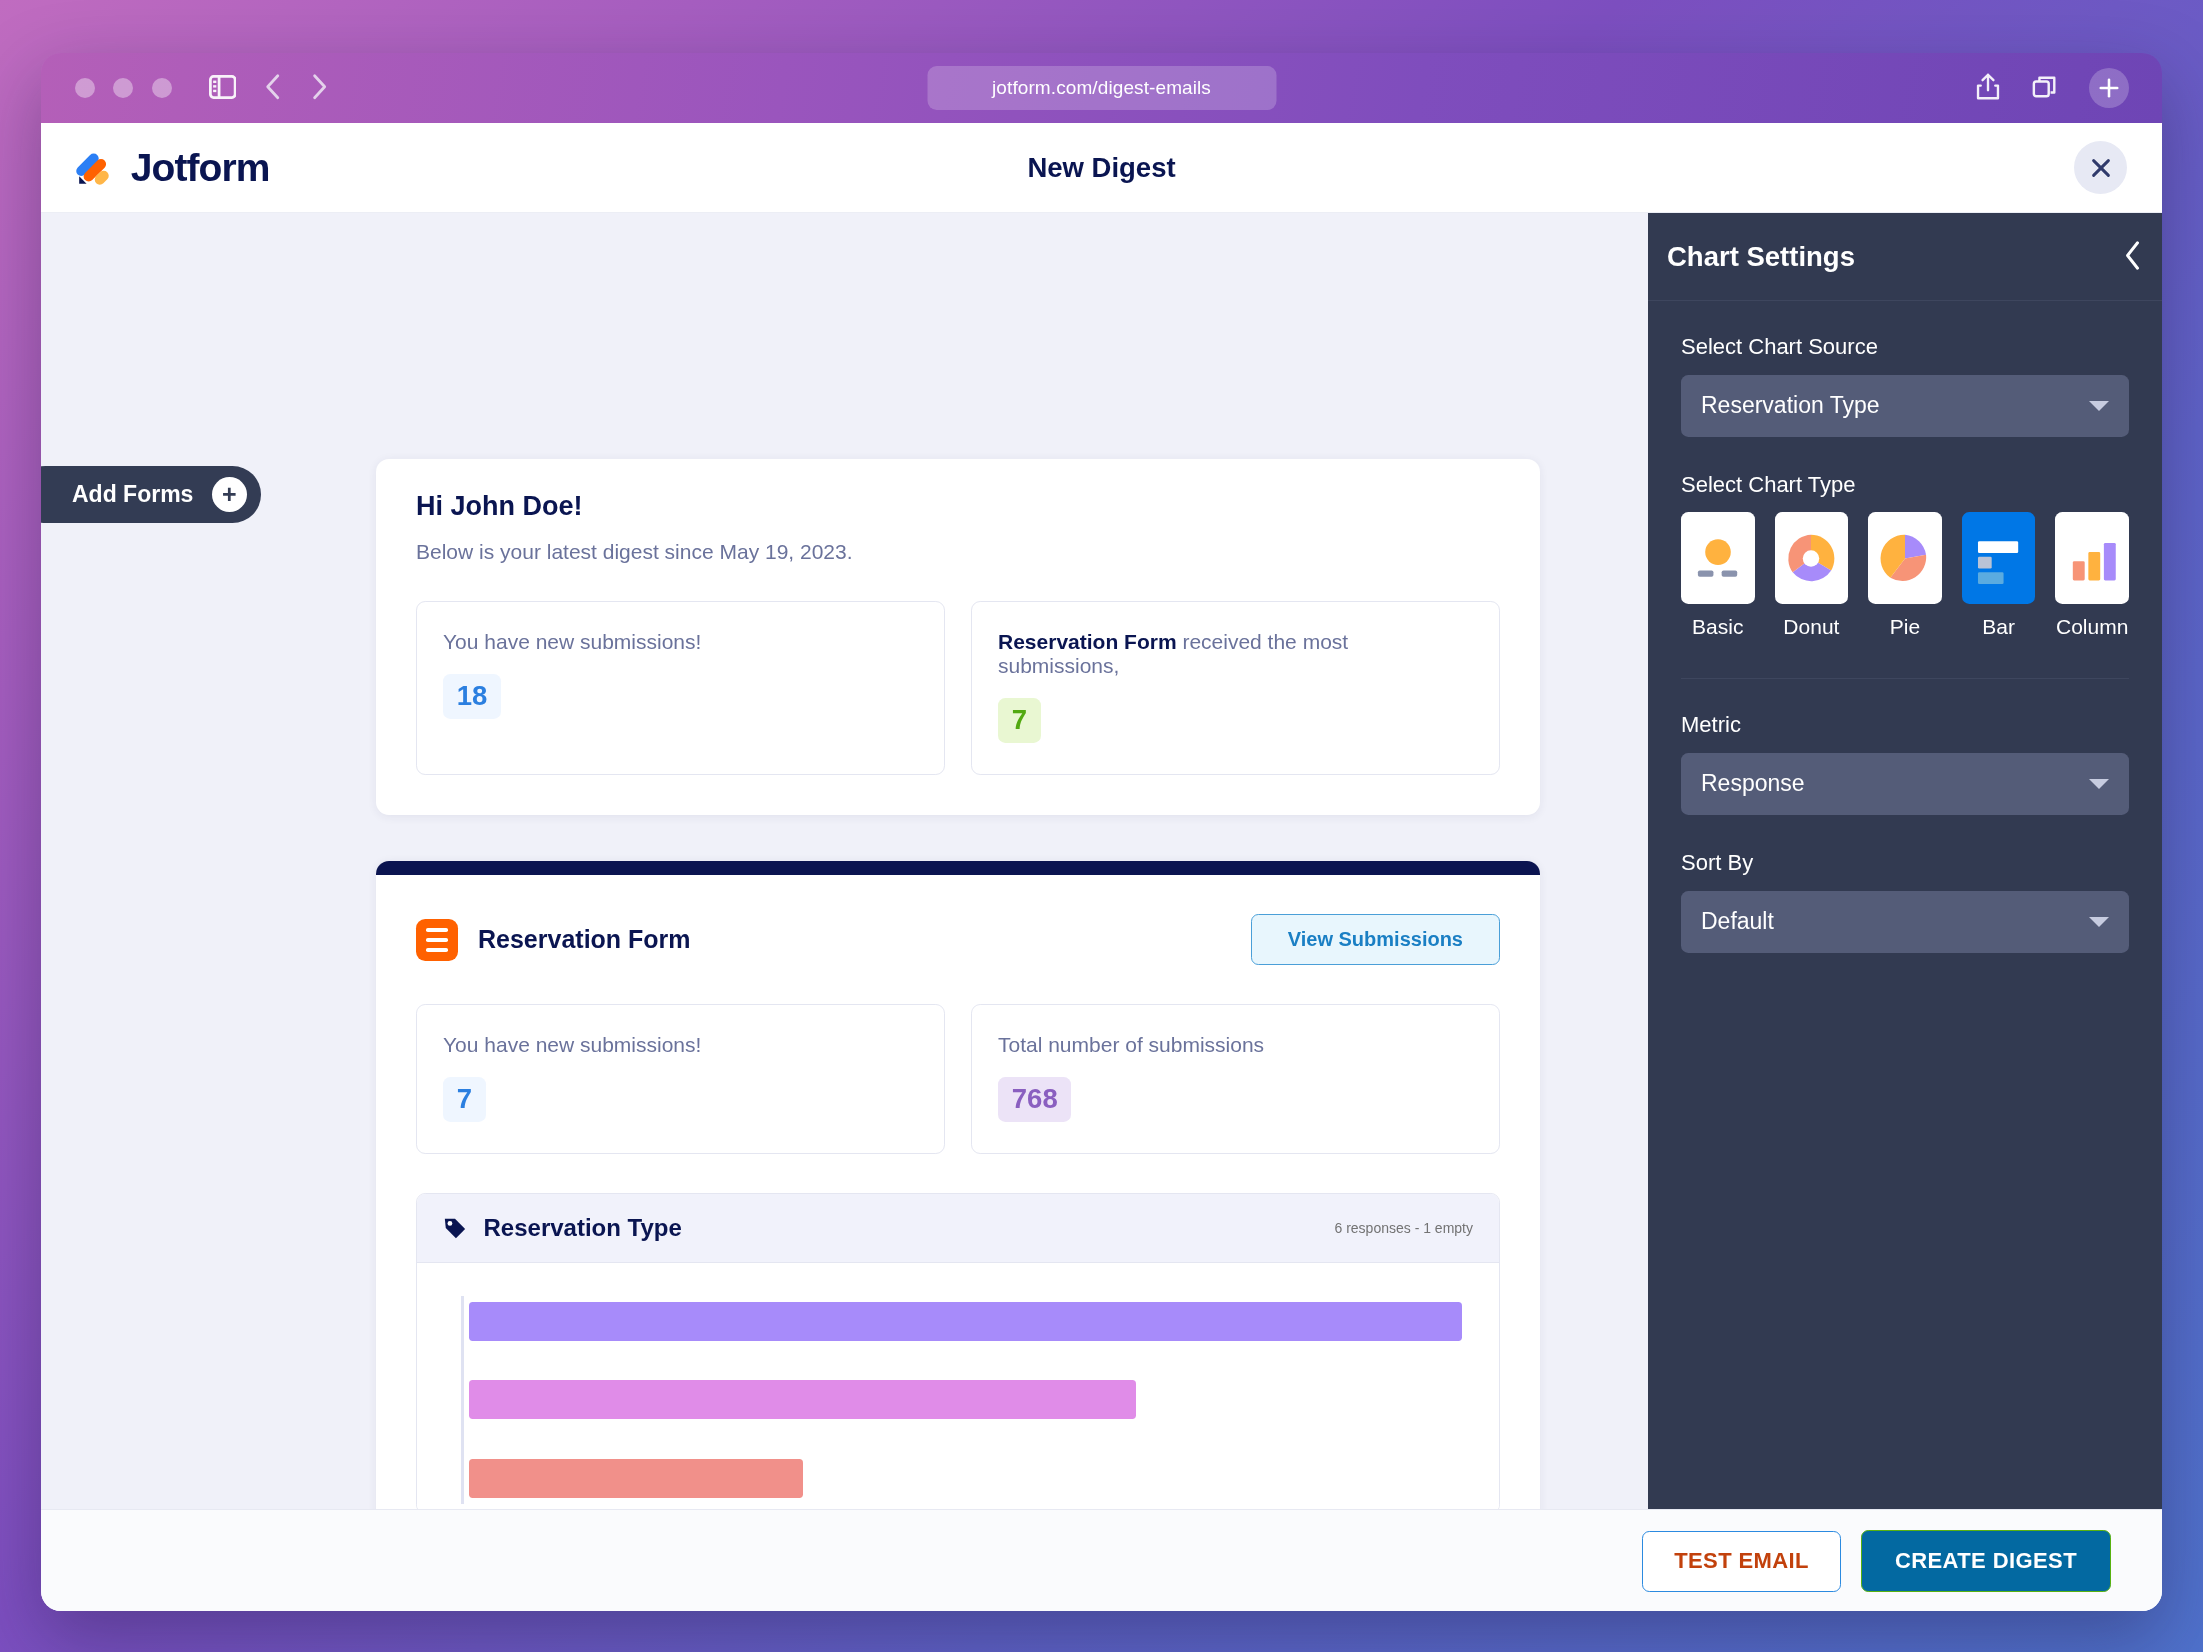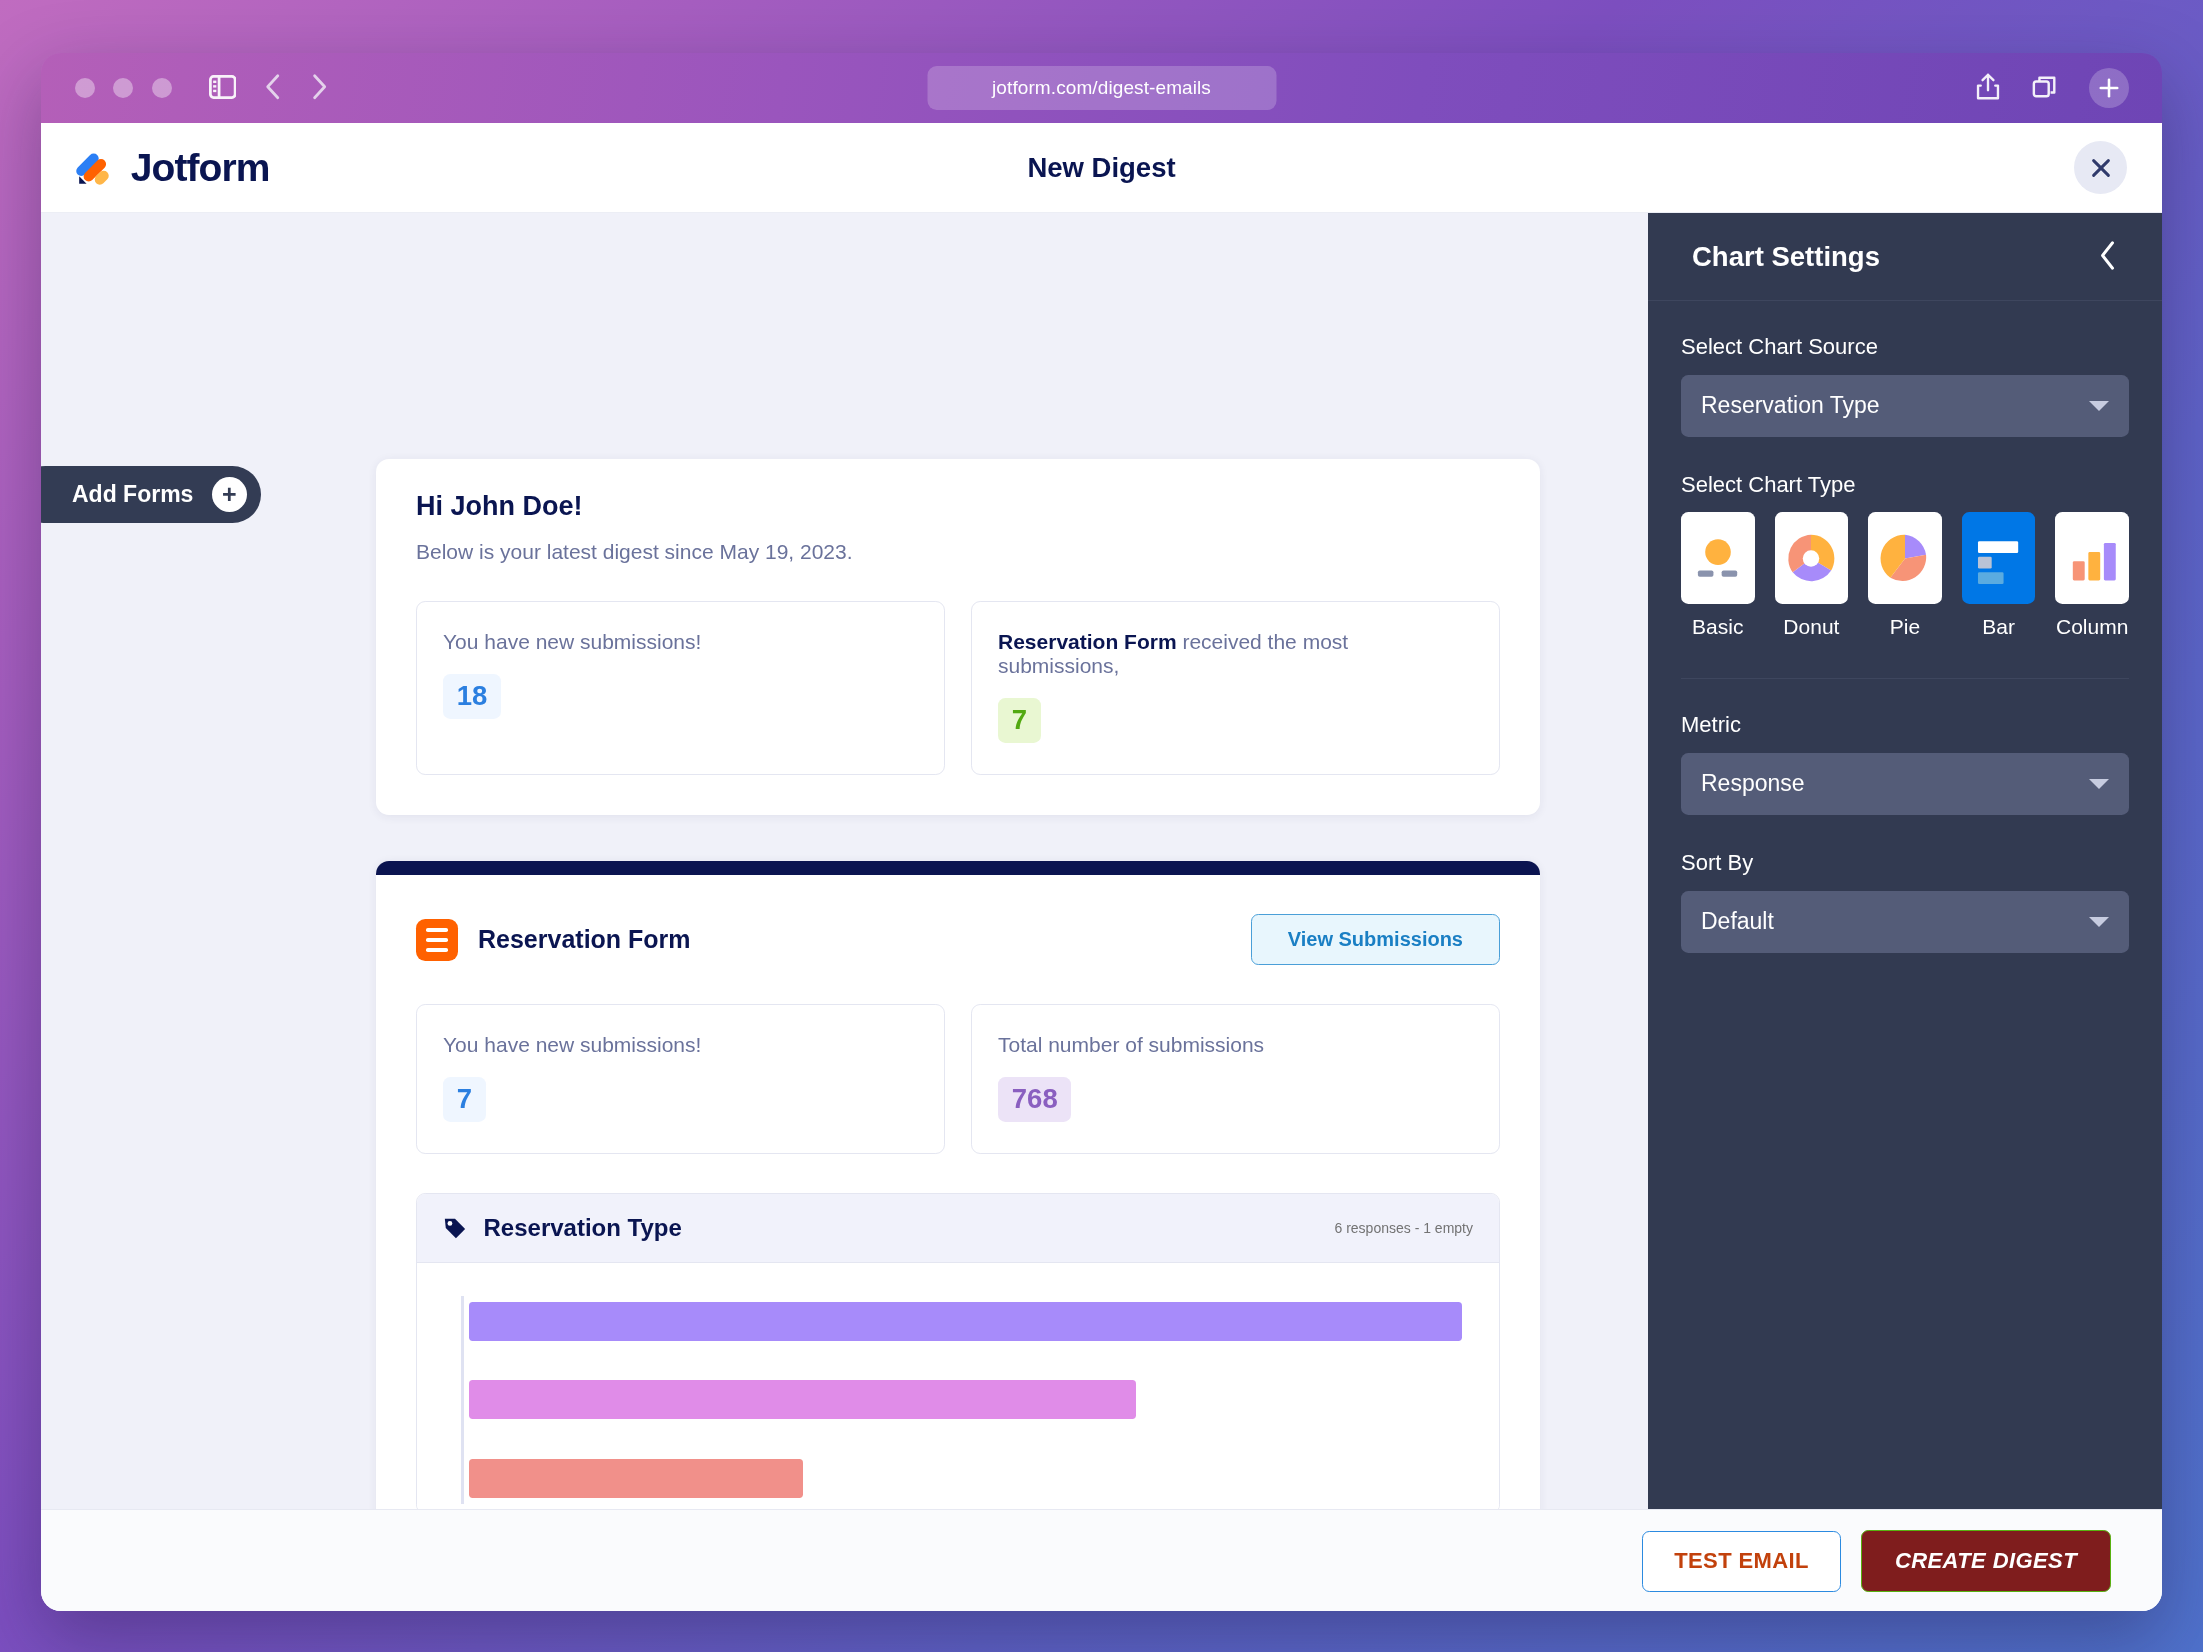--- a/index.html
+++ b/index.html
@@ -142,21 +142,21 @@
   .axis-line { position: absolute; left: 7.3px; top: 0; bottom: 0; width: 2.8px; background: #dfe2f2; }
   .bars { position: relative; }
   .bar-row { height: 51px; display: flex; align-items: center; margin-bottom: 27.5px; }
   .bar-row:last-child { margin-bottom: 0; }
   .bar { height: 39px; border-radius: 3.7px; margin-left: 7.3px; }
 
   
   .panel { width: 514px; background: #323a51; color: #fff; display: flex; flex-direction: column; }
   .panel-head {
     height: 88px; display: flex; align-items: center; justify-content: space-between;
-    padding: 0 44px; border-bottom: 0.9px solid #3e465e;
+    padding: 0 19px; border-bottom: 0.9px solid #3e465e;
   }
   .panel-title { font-size: 27.5px; font-weight: 700; }
   .panel-body { padding: 33px 33px 0; }
   .field-label { font-size: 22px; margin-bottom: 14.7px; color: #fff; }
   .select {
     background: #545c78; border-radius: 7.3px; height: 62px;
     display: flex; align-items: center; justify-content: space-between;
     padding: 0 20px 0 20px; font-size: 23px; color: #fff; cursor: pointer;
     margin-bottom: 35px;
   }
@@ -172,21 +172,21 @@
   .panel-sep { height: 0.9px; background: #3e465e; margin: 39px 0 0; }
 
   
   .footer {
     height: 103px; background: #fafbfd; border-top: 0.9px solid #e7e9f2;
     display: flex; align-items: center; justify-content: flex-end; gap: 20px;
     padding-right: 51px; flex: 0 0 103px;
   }
   .btn { border-radius: 7.3px; font-size: 22px; font-weight: 600; letter-spacing: 0.4px; cursor: pointer; }
   .btn-outline { border: 0.9px solid #2b8ae0; background: #fff; color: #c2410c; padding: 16.5px 31px; }
-  .btn-green { background: #7f1d1d; color: #fff; padding: 17.4px 33px; border: 0.9px solid #58b210; font-style: italic; }
+  .btn-green { background: #0369a1; color: #fff; padding: 17.4px 33px; border: 0.9px solid #58b210; }
 </style>
 </head>
 <body>
 
 <div class="window">
 
   <div class="chrome">
     <div class="traffic">
       <div class="dot"></div>
       <div class="dot"></div>

